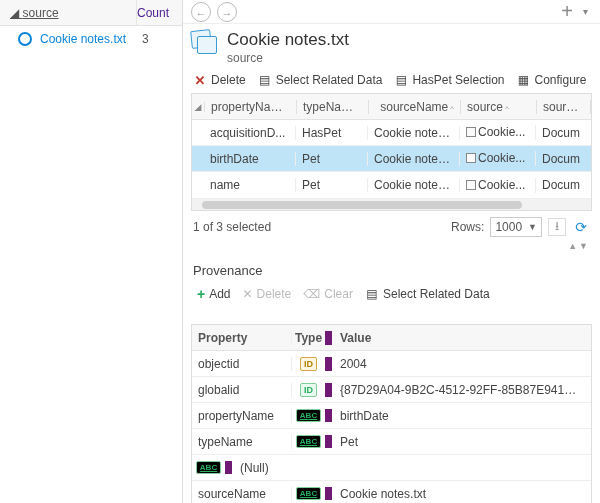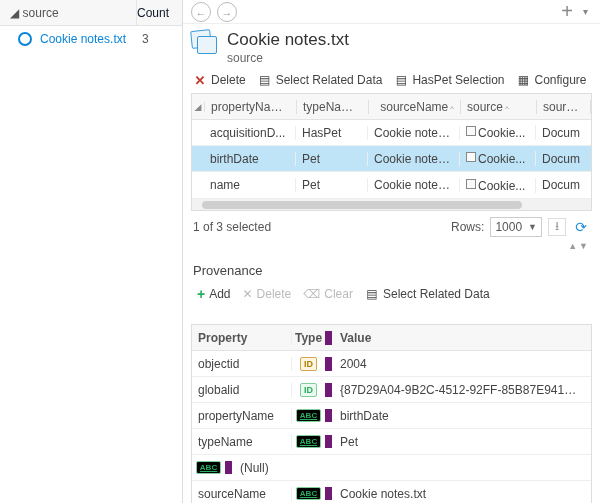--- a/index.html
+++ b/index.html
@@ -18,22 +18,22 @@
     border-right: 1px solid #ddd;
     background: #fff;
   }
   .left-header {
     display: flex;
     background: #f7f7f7;
     border-bottom: 1px solid #e3e3e3;
     height: 26px;
     align-items: center;
   }
-  .lh-src { flex: 1; padding-left: 10px; color: #555; }
-  .lh-cnt { width: 46px; text-align: left; color: #0f172a; border-left: 1px solid #e6e6e6; padding-left:0;height:100%; display:flex;align-items:center;}
+  .lh-src { flex: 1; padding-left: 10px; color: #555; text-decoration: underline; }
+  .lh-cnt { width: 46px; text-align: left; color: #4c1d95; border-left: 1px solid #e6e6e6; padding-left:0;height:100%; display:flex;align-items:center;}
   .left-row {
     display: flex;
     align-items: center;
     height: 26px;
     padding-left: 18px;
   }
   .radio {
     width: 14px; height: 14px; border: 2px solid #0a84d8; border-radius: 50%;
     margin-right: 8px; flex-shrink: 0;
   }
@@ -124,21 +124,21 @@
   .g2-row { border-bottom:1px solid #eee; color:#444;}
   .g2c1 { width: 100px; padding:0 6px; border-right:1px solid #eee;}
   .g2c2 { width: 40px; padding:0 4px; border-right:7px solid #701a75; display:flex;align-items:center;justify-content:center;}
   .g2c3 { flex:1; padding:0 8px; overflow:hidden; white-space:nowrap; text-overflow:ellipsis;}
   .type-badge {
     display:inline-flex; font-size:9px; font-weight:bold; padding:1px 3px; border-radius:2px; border:1px solid;
   }
   .tb-id { color:#b08000; border-color:#d4a84a; background:#fdf6e3;}
   .tb-id2 { color:#27ae60; border-color:#7fcf9b; background:#eafaf0;}
   .tb-abc { color:#27ae60; border-color:#7fcf9b; background:#000000; text-decoration:underline; font-size:8px;text-align:right;}
-  .src-ic { display:inline-flex; gap:2px;}
+  .src-ic { display:inline-flex; align-items:center; gap:2px;}
   .tiny-doc { width:10px;height:10px; border:1px solid #888; background:#fafafa; display:inline-block;}
   .head-caret { font-size:8px; color:#999; margin-left:2px;}
 </style>
 </head>
 <body>
 
 <div class="left-panel">
   <div class="left-header">
     <div class="lh-src">◢ <span>source</span></div>
     <div class="lh-cnt">Count</div>

